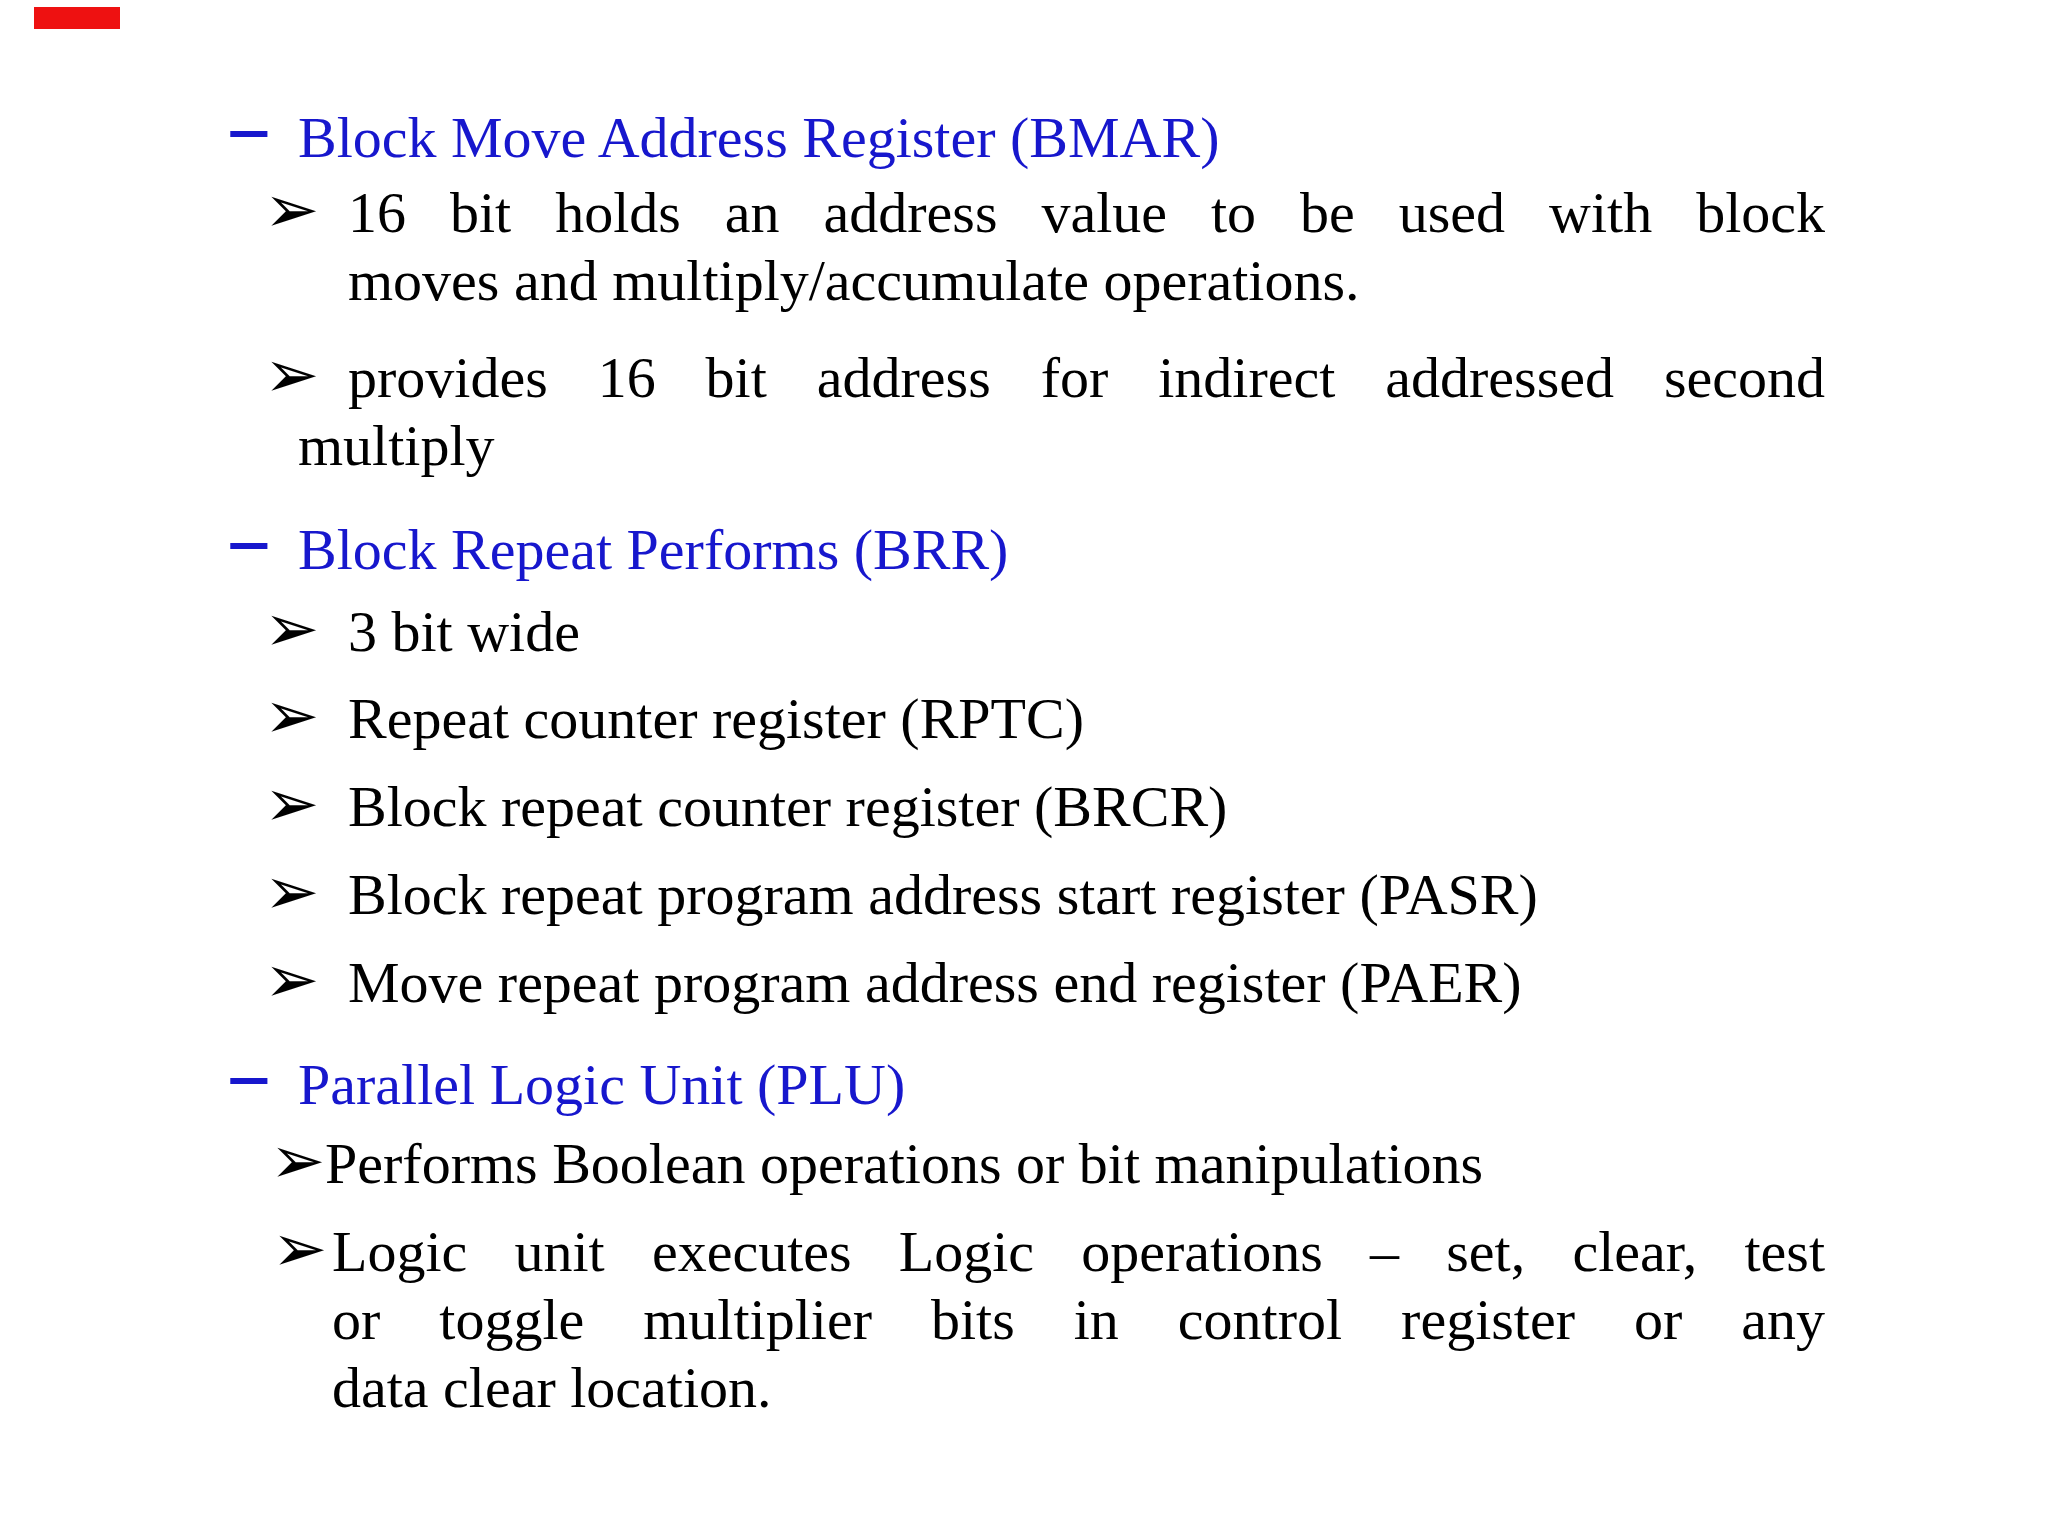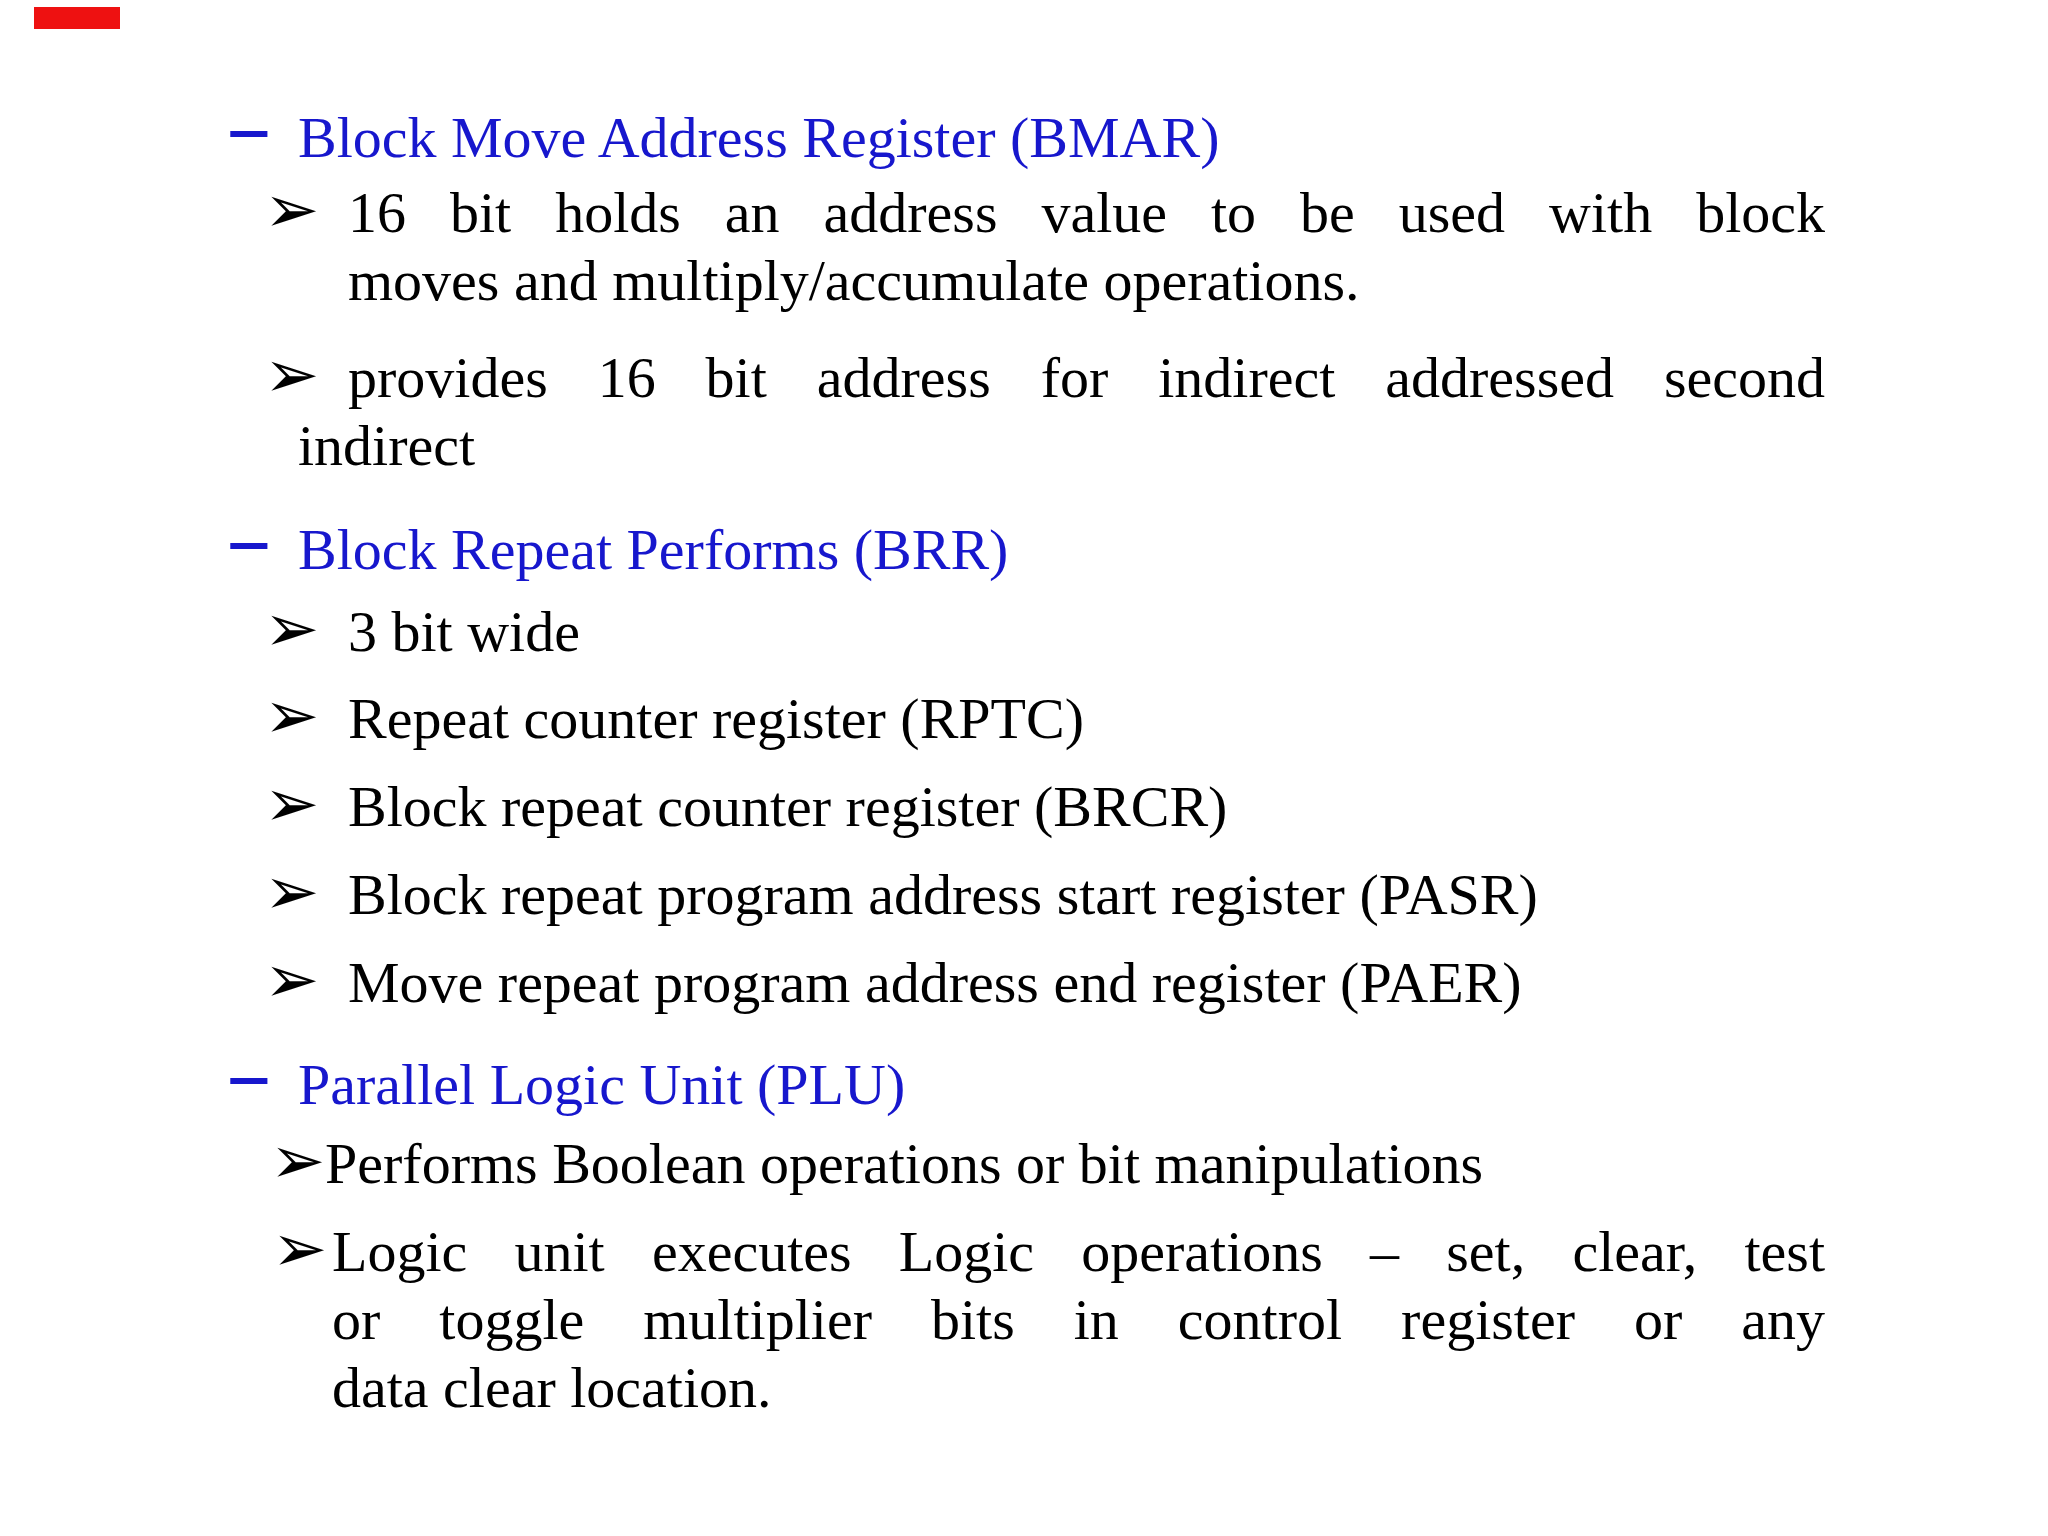--- a/index.html
+++ b/index.html
@@ -59,21 +59,21 @@
       <div class="line">moves and multiply/accumulate operations.</div>
     </div>
   </div>
 
   <div class="block" style="top:344px">
     <span class="arrow" style="left:264px">➢</span>
     <div class="btext" style="margin-left:348px;width:1477px">
       <div class="line just">provides 16 bit address for indirect addressed second</div>
     </div>
     <div class="btext" style="margin-left:298px;width:1527px">
-      <div class="line">indirect</div>
+      <div class="line">multiply</div>
     </div>
   </div>
 
   <div class="block heading" style="top:508px">
     <span class="dash">–</span>
     <span class="htext">Block Repeat Performs (BRR)</span>
   </div>
 
   <div class="block" style="top:598px">
     <span class="arrow" style="left:264px">➢</span>

